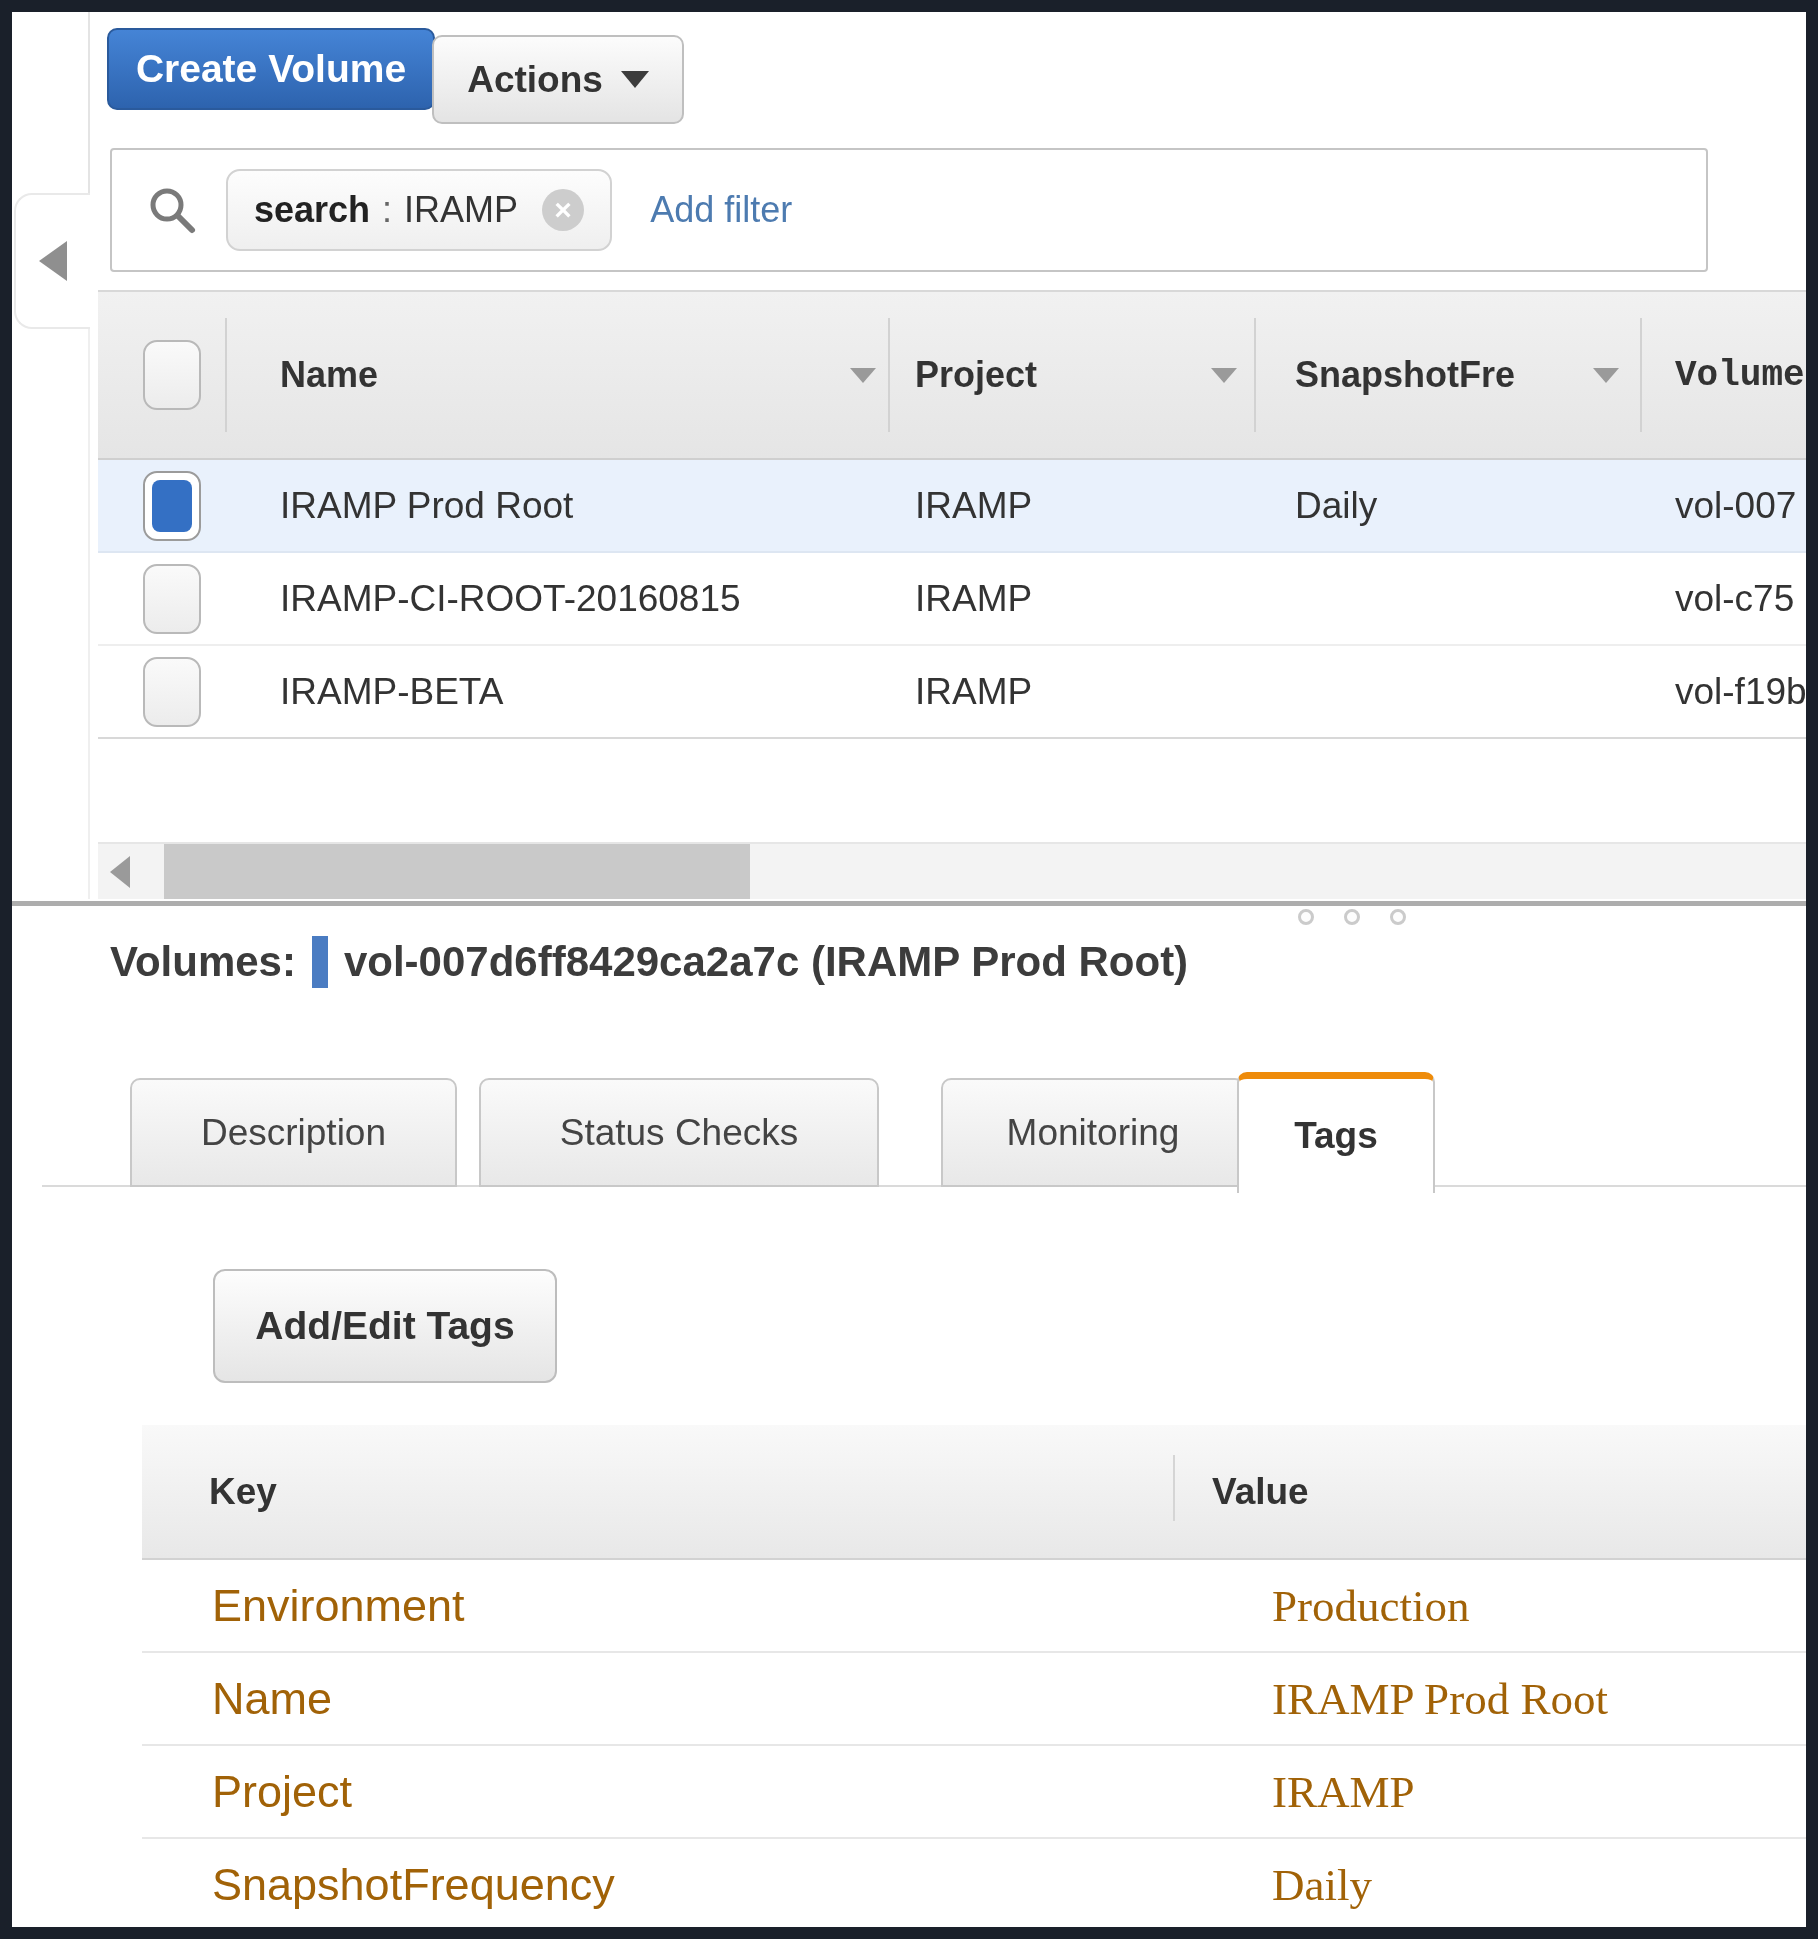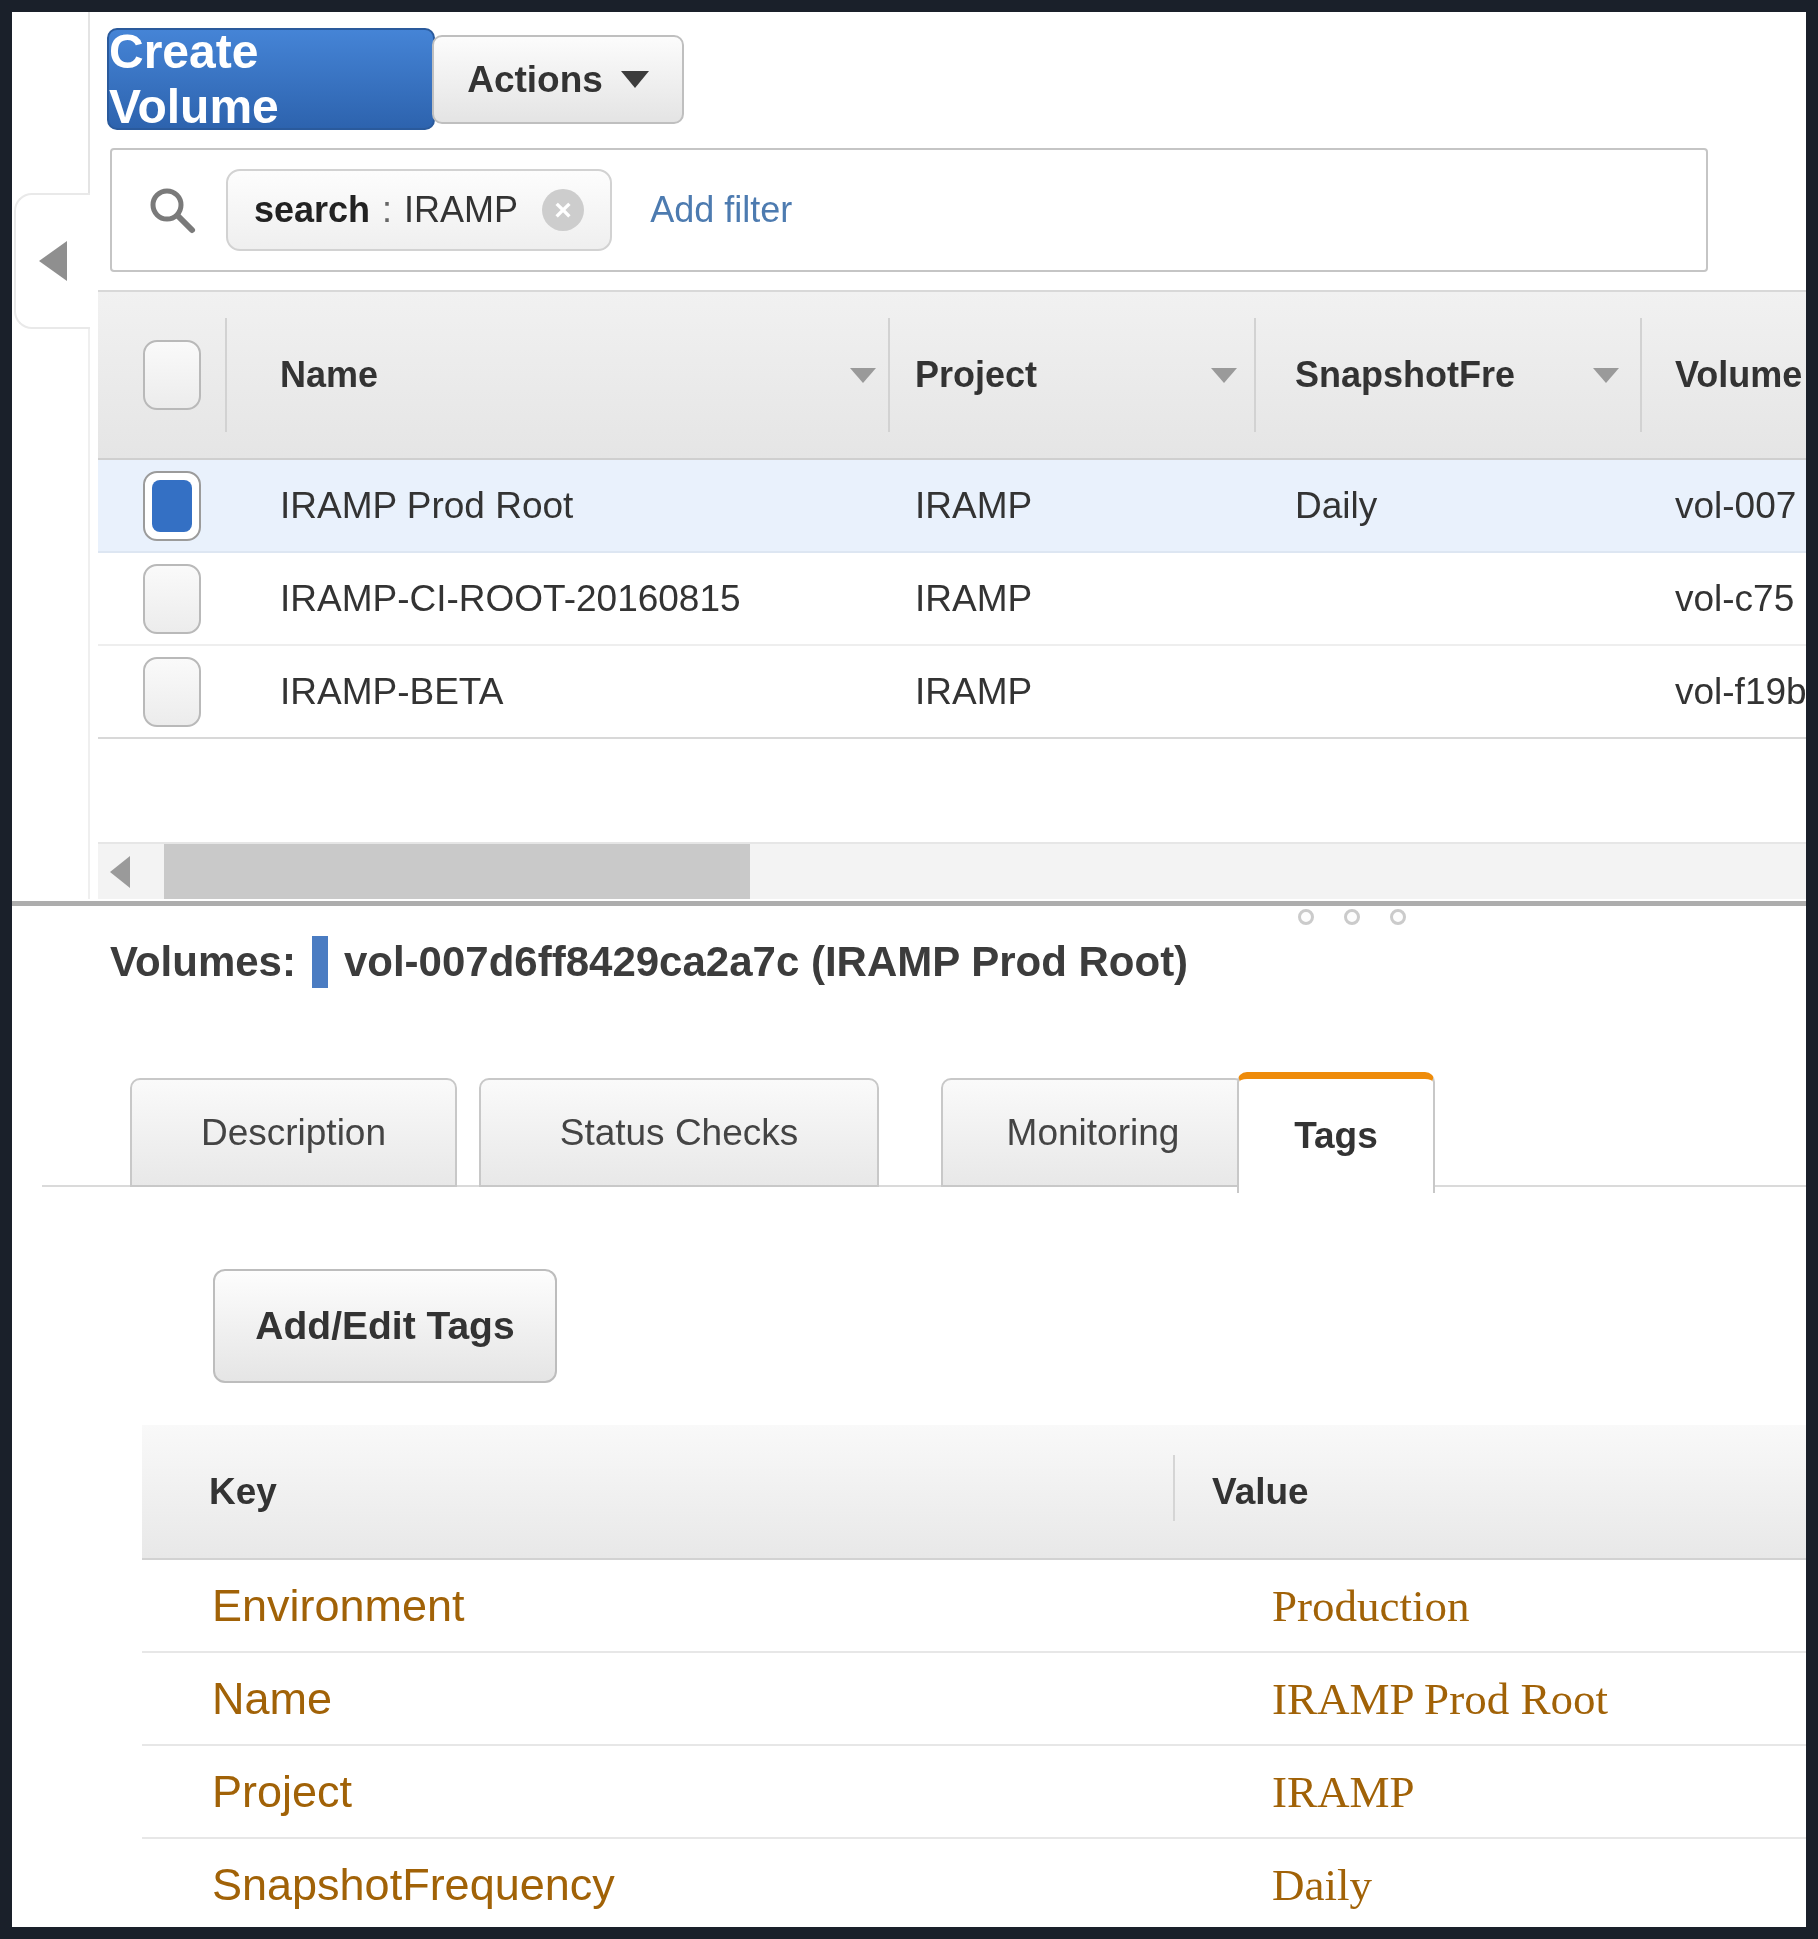--- a/index.html
+++ b/index.html
@@ -11,23 +11,23 @@
 
   
   #vline-top { left:76px; top:0; width:2px; height:181px; background:#e4e4e4; }
   #vline-bottom { left:76px; top:317px; width:2px; height:570px; background:#efefef; }
   #collapse-tab { left:2px; top:181px; width:76px; height:136px; background:#fff;
     border:2px solid #e9e9e9; border-right:none; border-radius:18px 0 0 18px;
     display:flex; align-items:center; justify-content:center; }
   .tri-left { width:0; height:0; border-top:20px solid transparent; border-bottom:20px solid transparent; border-right:28px solid #8f8f8f; }
 
   
-  #btn-create { left:95px; top:16px; width:328px; height:102px; border-radius:10px;
+  #btn-create { left:95px; top:16px; width:328px; height:82px; border-radius:10px;
     background:linear-gradient(#4584d6,#2d63ae); border:2px solid #2a5a9c; color:#fff;
-    font-size:48px; font-weight:bold; display:flex; align-items:center; justify-content:center; }
+    font-size:39px; font-weight:bold; display:flex; align-items:center; justify-content:center; }
   #btn-actions { left:420px; top:23px; width:252px; height:89px; border-radius:10px;
     background:linear-gradient(#fcfcfc,#e4e4e4); border:2px solid #bfbfbf; color:#333;
     font-size:37px; font-weight:bold; display:flex; align-items:center; justify-content:center; gap:18px; }
   .caret-down { width:0; height:0; border-left:14px solid transparent; border-right:14px solid transparent; border-top:17px solid #3c3c3c; }
 
   
   #search-bar { left:98px; top:136px; width:1598px; height:124px; background:#fff;
     border:2px solid #c5c5c5; border-radius:4px; display:flex; align-items:center; }
   #search-icon { margin-left:34px; flex:0 0 auto; }
   #filter-pill { margin-left:28px; height:82px; border:2px solid #d2d2d2; border-radius:14px;
@@ -37,21 +37,21 @@
   .pill-val { color:#333; }
   .pill-close { width:42px; height:42px; border-radius:50%; background:#cdcdcd; color:#fff;
     font-size:30px; font-weight:bold; display:flex; align-items:center; justify-content:center; margin-left:12px; }
   #add-filter { color:#4d7bb0; font-size:36px; margin-left:38px; }
 
   
   #vol-table { left:86px; top:278px; width:1708px; overflow:hidden; }
   #vol-head { position:relative; height:170px; background:linear-gradient(#f1f1f1,#e5e5e5);
     border-top:2px solid #d8d8d8; border-bottom:2px solid #cfcfcf; font-weight:bold; font-size:36px; color:#333; }
   .hcell { position:absolute; top:50%; transform:translateY(-50%); white-space:nowrap; }
-  .hc-name { left:182px; } .hc-project { left:817px; } .hc-snap { left:1197px; } .hc-vol { left:1577px; }
+  .hc-name { left:182px; } .hc-project { left:817px; } .hc-snap { left:1197px; } .hc-vol { left:1577px;font-family:Liberation Mono, monospace; }
   .hsep { position:absolute; top:26px; bottom:26px; width:2px; background:#d2d2d2; }
   .sort-caret { position:absolute; top:50%; margin-top:-7px; width:0; height:0;
     border-left:13px solid transparent; border-right:13px solid transparent; border-top:15px solid #9a9a9a; }
   .cb { position:absolute; left:45px; top:50%; transform:translateY(-50%); width:58px; height:70px;
     border:2px solid #b9b9b9; border-radius:14px; background:linear-gradient(#fafafa,#ececec); }
   .cb.checked { background:#fff; border-color:#9b9b9b; }
   .cb.checked::after { content:""; position:absolute; left:7px; right:7px; top:7px; bottom:7px;
     background:#3470c4; border-radius:8px; }
   .vrow { position:relative; height:93px; font-size:37px; color:#333; border-bottom:2px solid #eeeeee; background:#fff; }
   .vrow.selected { background:#e9f1fc; border-bottom-color:#dde6f2; }

